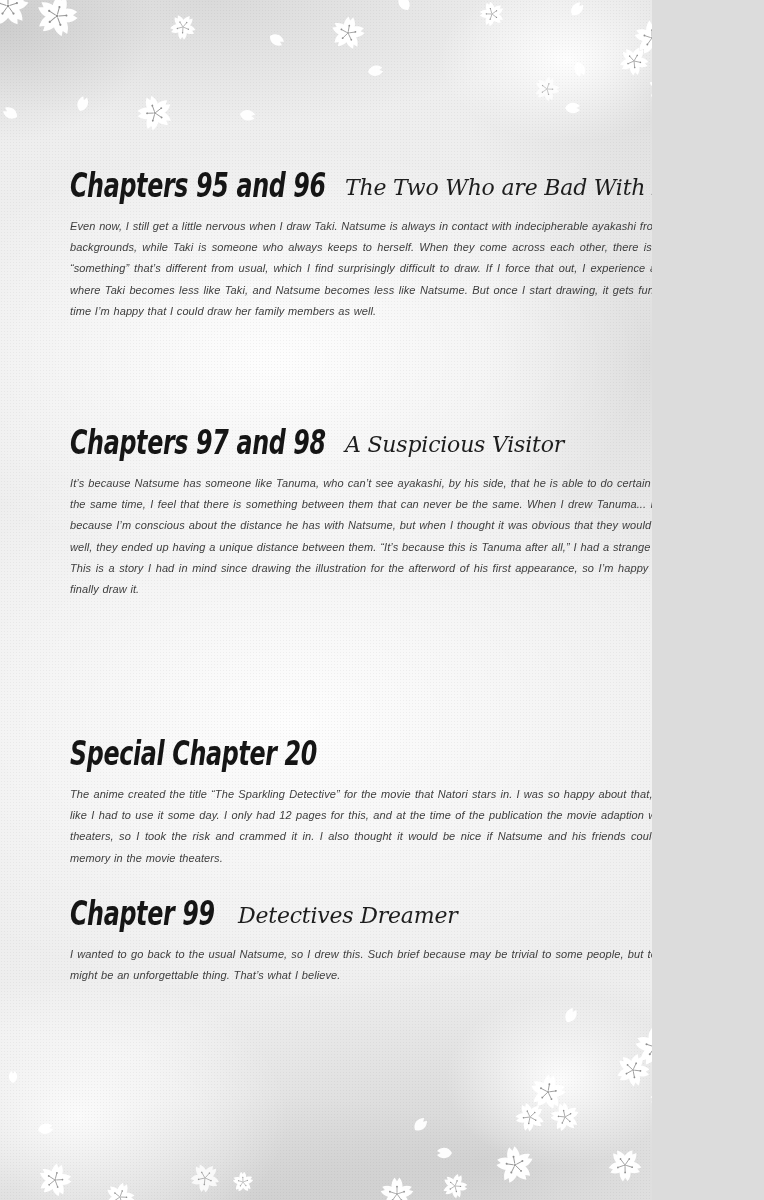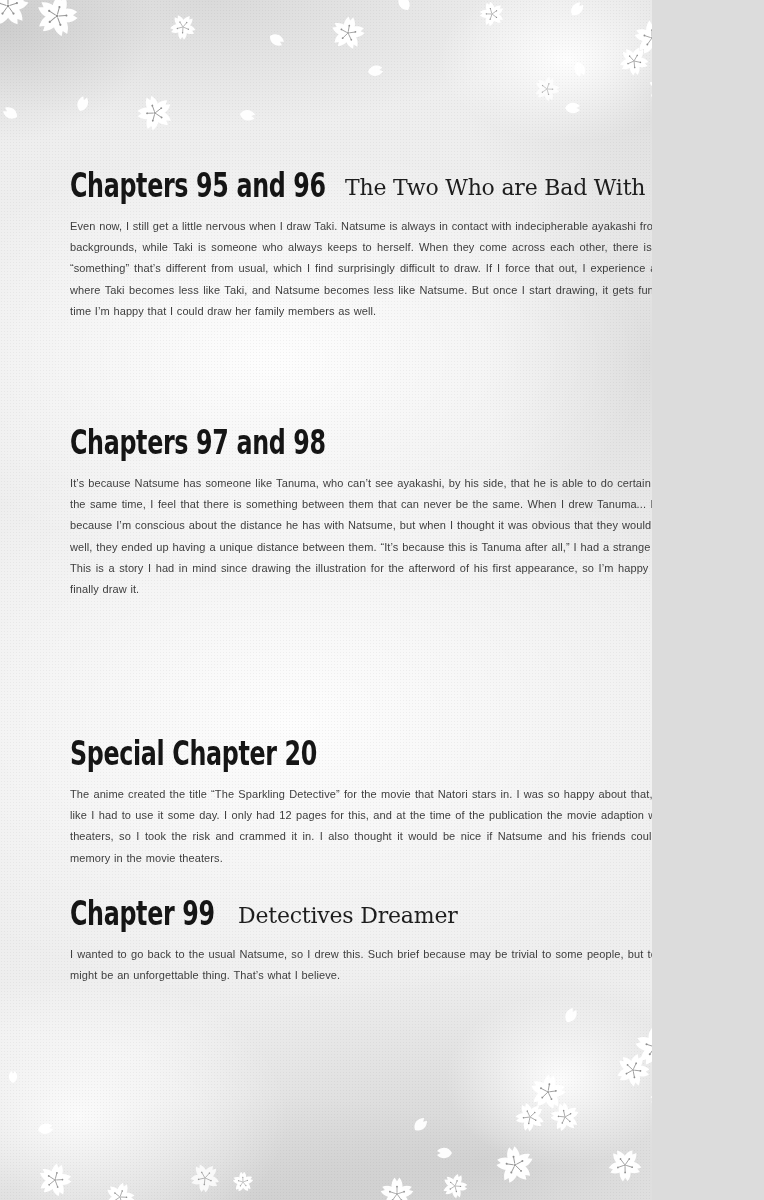--- a/index.html
+++ b/index.html
@@ -2,20 +2,21 @@
 <html><head>
 <meta charset="utf-8">
 <style>
   html,body{margin:0;padding:0;background:#dcdcdc;}
   .page{
     position:relative;
     width:652px;height:1200px;
     overflow:hidden;
     background:#eeeeee;
     font-family:"Liberation Sans",sans-serif;
+    font-style:italic;
   }
   
   .wash{
     position:absolute;inset:0;z-index:1;pointer-events:none;
     background:
       radial-gradient(ellipse 170px 110px at 87% 5%, rgba(255,255,255,0.95) 0%, rgba(255,255,255,0) 75%),
       radial-gradient(ellipse 160px 120px at 86% 90%, rgba(255,255,255,0.9) 0%, rgba(255,255,255,0) 72%),
       radial-gradient(ellipse 520px 300px at 42% 30%, rgba(255,255,255,0.92) 0%, rgba(255,255,255,0) 72%),
       radial-gradient(ellipse 620px 380px at 45% 60%, rgba(255,255,255,0.9) 0%, rgba(255,255,255,0) 75%),
       radial-gradient(ellipse 300px 200px at 12% 93%, rgba(255,255,255,0.85) 0%, rgba(255,255,255,0) 70%),
@@ -150,20 +151,21 @@
       <div class="entry-head">
         <h2 class="chapter">Chapters 95 and 96</h2>
         <span class="subtitle" style="left:275px">The Two Who are Bad With Each Other</span>
       </div>
       <p class="body-text">Even now, I still get a little nervous when I draw Taki. Natsume is always in contact with indecipherable ayakashi from various backgrounds, while Taki is someone who always keeps to herself. When they come across each other, there is a certain “something” that’s different from usual, which I find surprisingly difficult to draw. If I force that out, I experience a difficulty where Taki becomes less like Taki, and Natsume becomes less like Natsume. But once I start drawing, it gets fun, and this time I’m happy that I could draw her family members as well.</p>
     </section>
 
     <section class="entry s2">
       <div class="entry-head">
         <h2 class="chapter">Chapters 97 and 98</h2>
+        <span class="subtitle" style="left:275px">A Suspicious Visitor</span>
       </div>
       <p class="body-text">It’s because Natsume has someone like Tanuma, who can’t see ayakashi, by his side, that he is able to do certain things. At the same time, I feel that there is something between them that can never be the same. When I drew Tanuma... Maybe it’s because I’m conscious about the distance he has with Natsume, but when I thought it was obvious that they would get along well, they ended up having a unique distance between them. “It’s because this is Tanuma after all,” I had a strange epiphany. This is a story I had in mind since drawing the illustration for the afterword of his first appearance, so I’m happy that I can finally draw it.</p>
     </section>
 
     <section class="entry s3">
       <div class="entry-head">
         <h2 class="chapter">Special Chapter 20</h2>
       </div>
       <p class="body-text">The anime created the title “The Sparkling Detective” for the movie that Natori stars in. I was so happy about that, that I felt like I had to use it some day. I only had 12 pages for this, and at the time of the publication the movie adaption was still in theaters, so I took the risk and crammed it in. I also thought it would be nice if Natsume and his friends could make a memory in the movie theaters.</p>
     </section>

